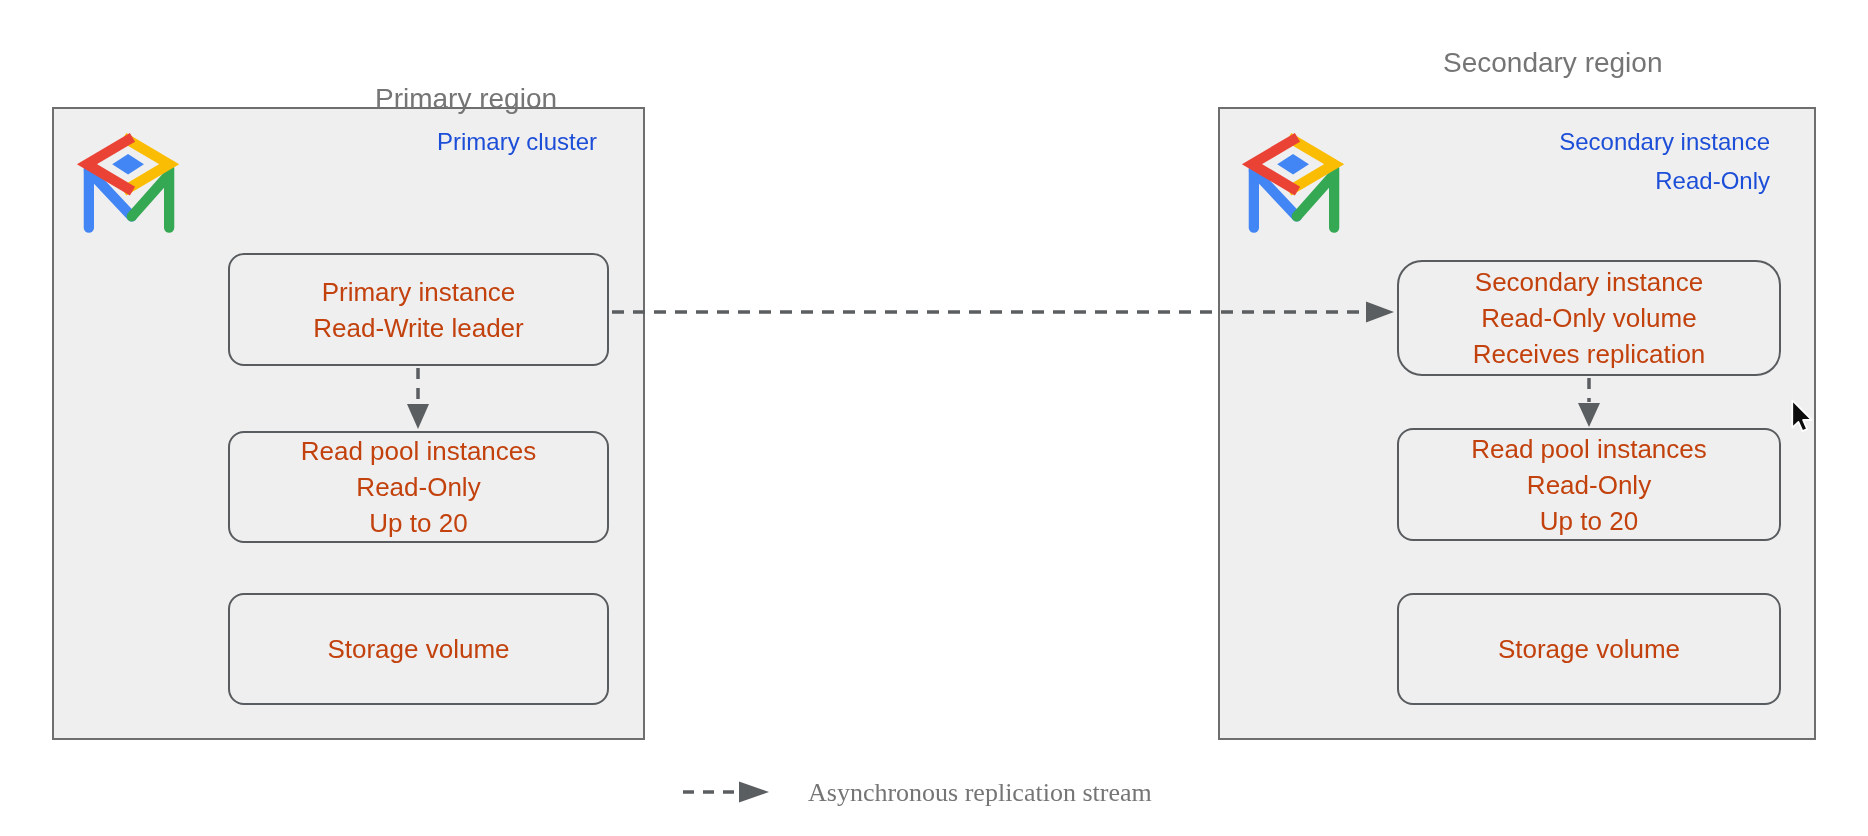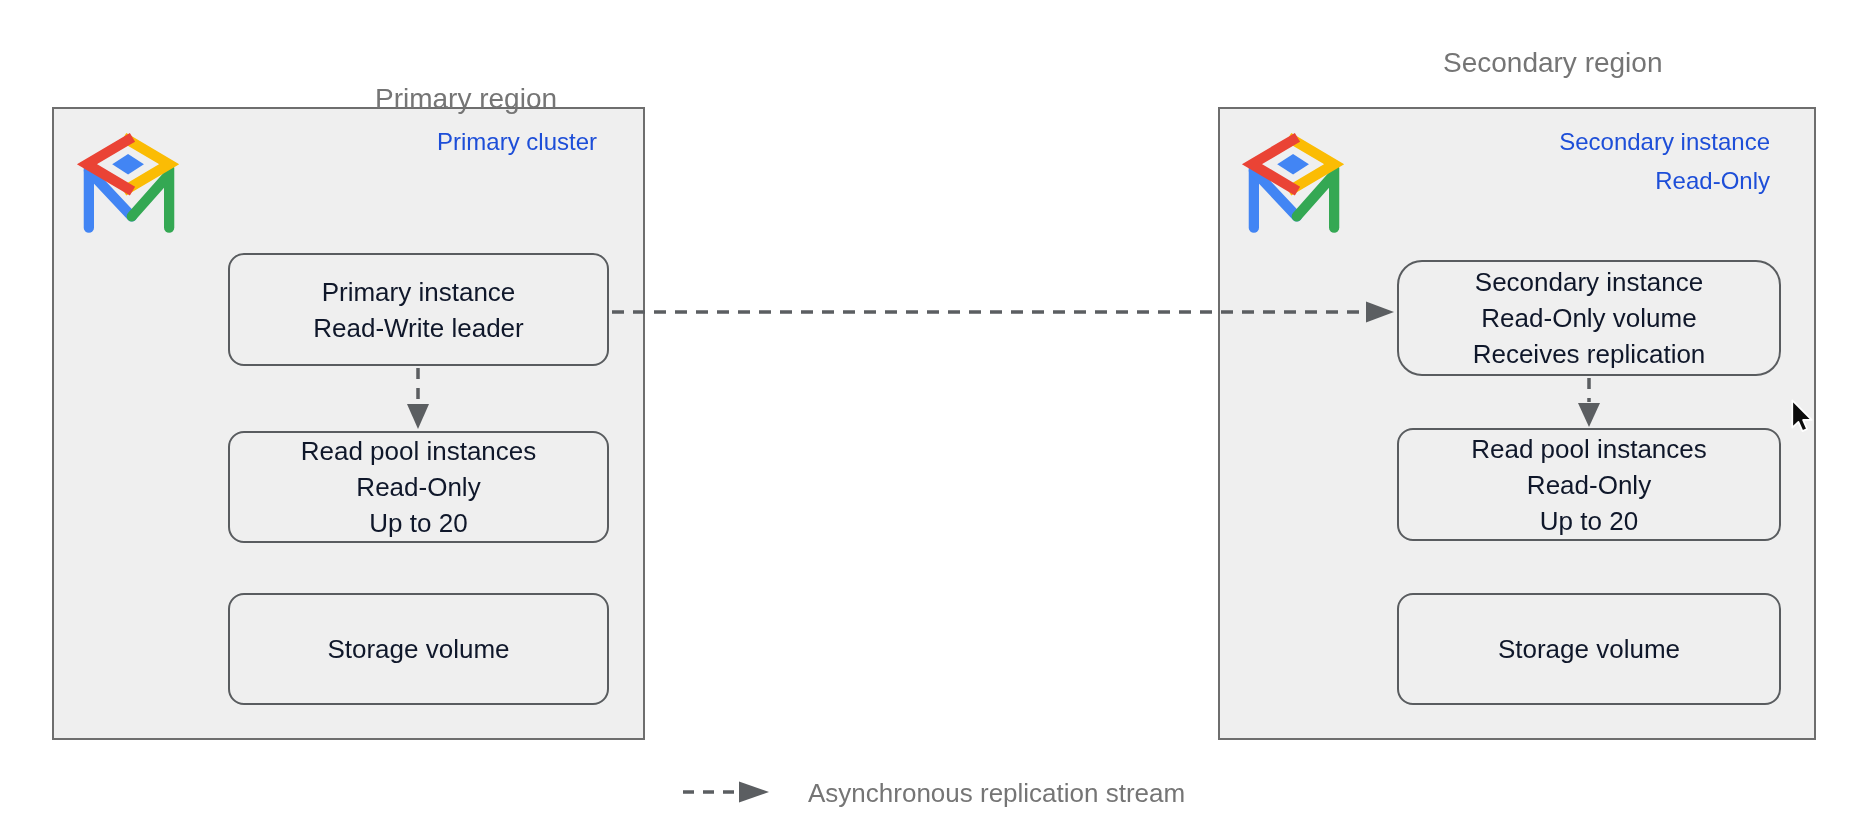--- a/index.html
+++ b/index.html
@@ -13,25 +13,25 @@
   .region-box{
     position:absolute;background:#efefef;border:2px solid #6e6e6e;box-sizing:border-box;
   }
   .cluster-heading{
     position:absolute;text-align:right;color:#1d4ed8;font-size:24px;line-height:39px;white-space:nowrap;
   }
   .logo{position:absolute;}
   .node{
     position:absolute;background:#efefef;border:2.5px solid #595c5f;border-radius:16px;
     box-sizing:border-box;display:flex;flex-direction:column;align-items:center;justify-content:center;
-    color:#0f172a;font-size:26px;line-height:36px;text-align:center;
+    color:#c2410c;font-size:26px;line-height:36px;text-align:center;
   }
   .arrow-overlay{position:absolute;left:0;top:0;pointer-events:none;}
   .legend-label{
-    position:absolute;left:808px;top:778px;font-size:26px;color:#757575;line-height:30px;white-space:nowrap;
+    position:absolute;left:808px;top:778px;font-size:26px;color:#757575;line-height:30px;white-space:nowrap;font-family:Liberation Serif, serif;
   }
   .cursor{position:absolute;left:1791px;top:399px;}
 </style>
 </head>
 <body>
 
 <div class="canvas">
 
   <div class="region-box" style="left:52px;top:107px;width:593px;height:633px;"></div>
   <div class="region-box" style="left:1218px;top:107px;width:598px;height:633px;"></div>

